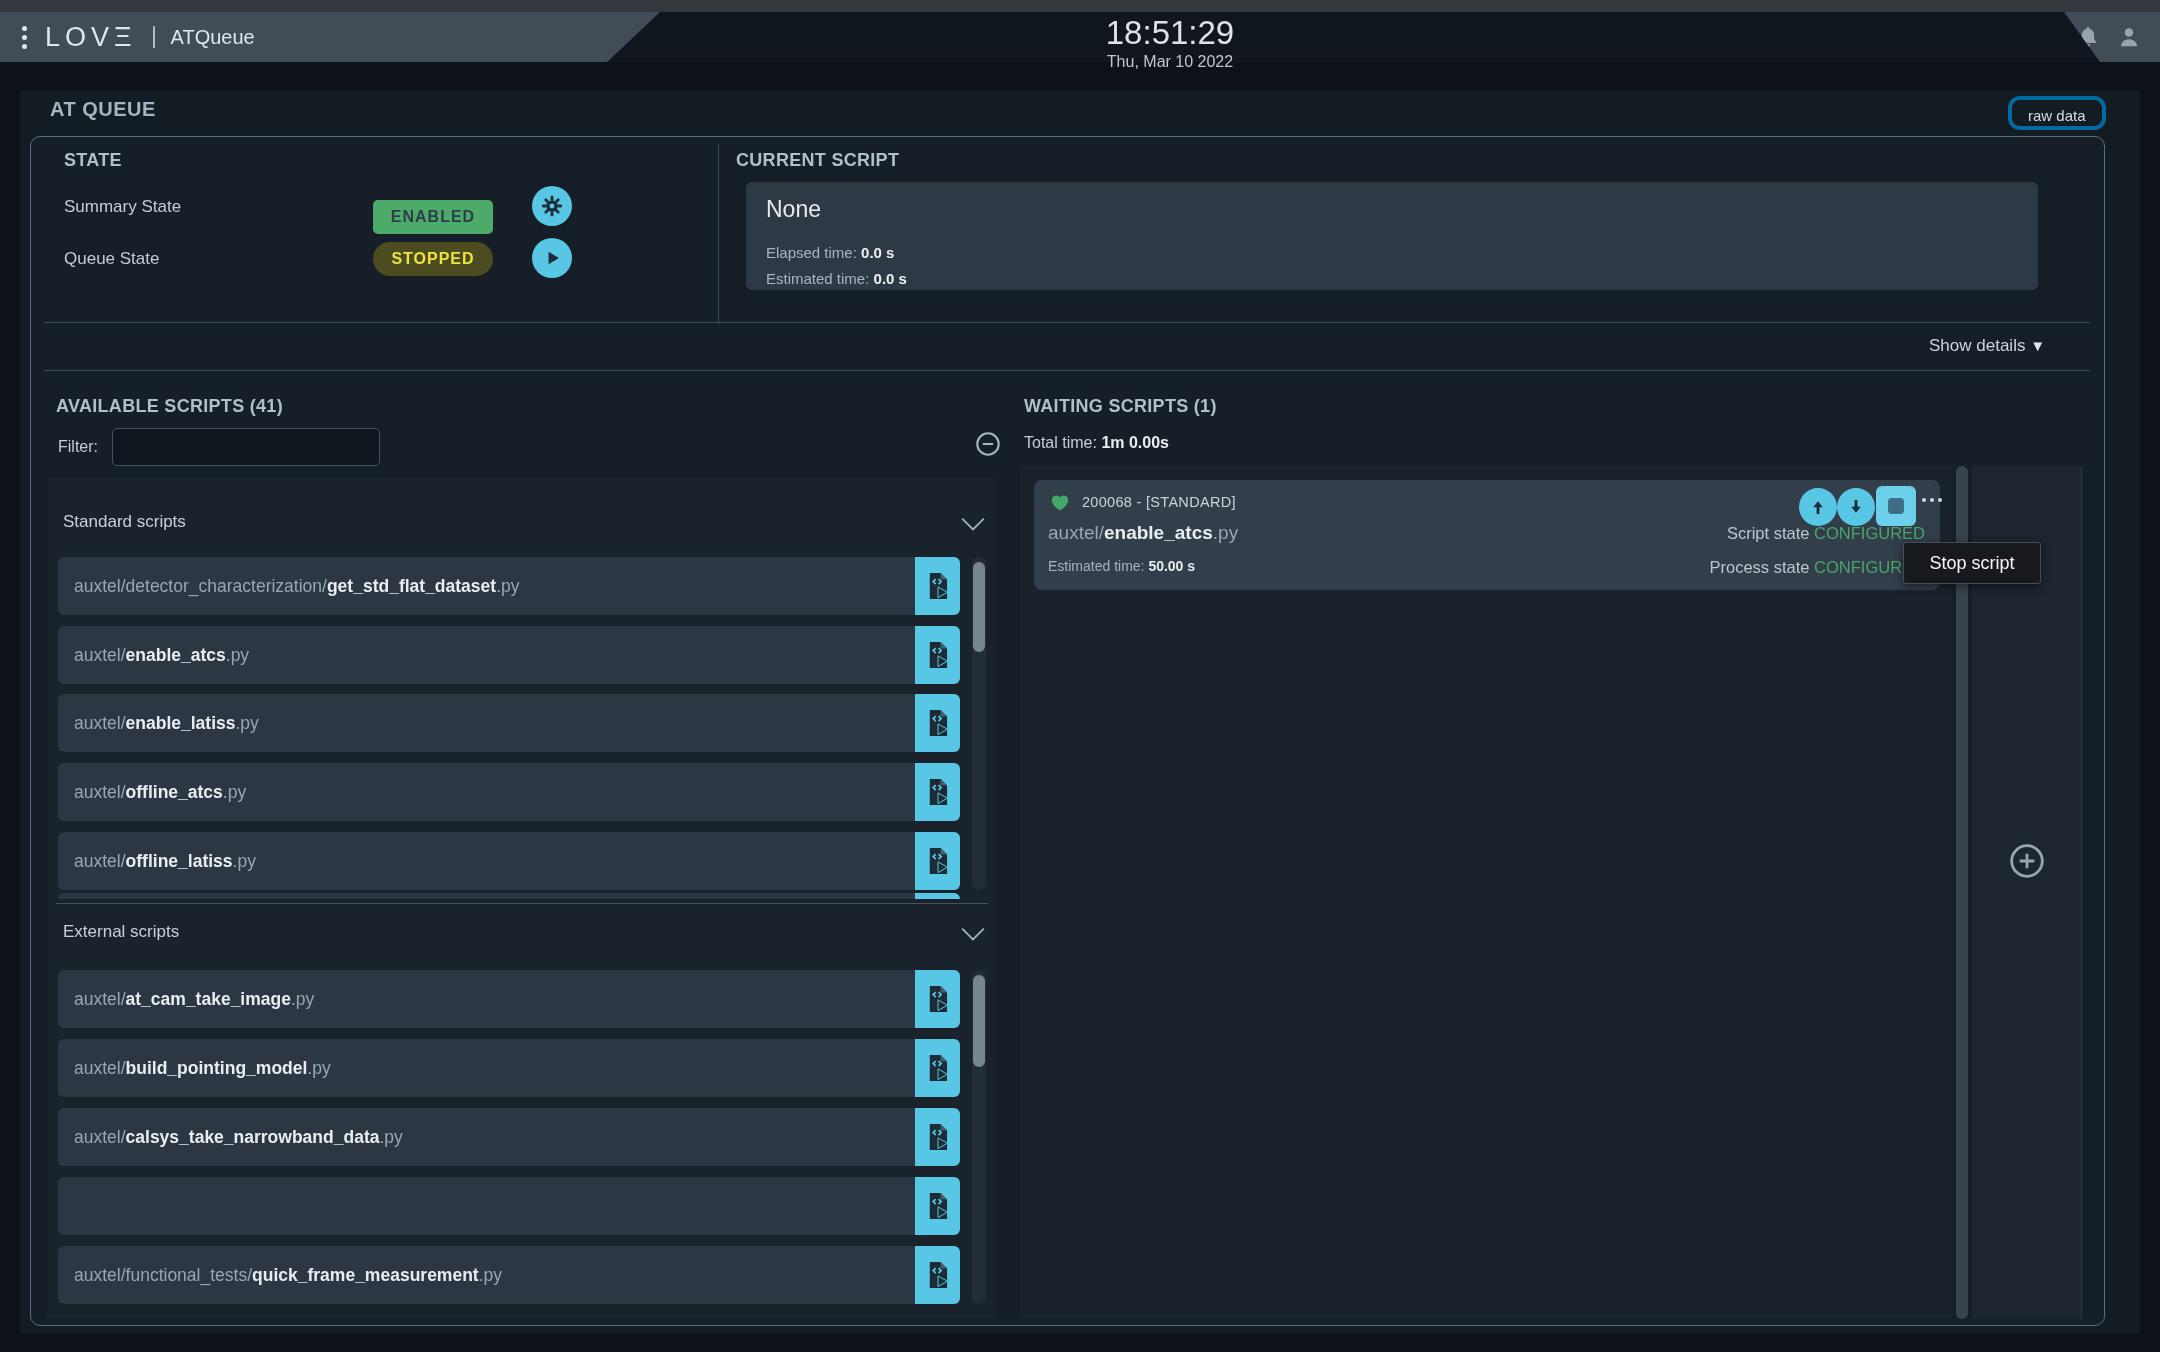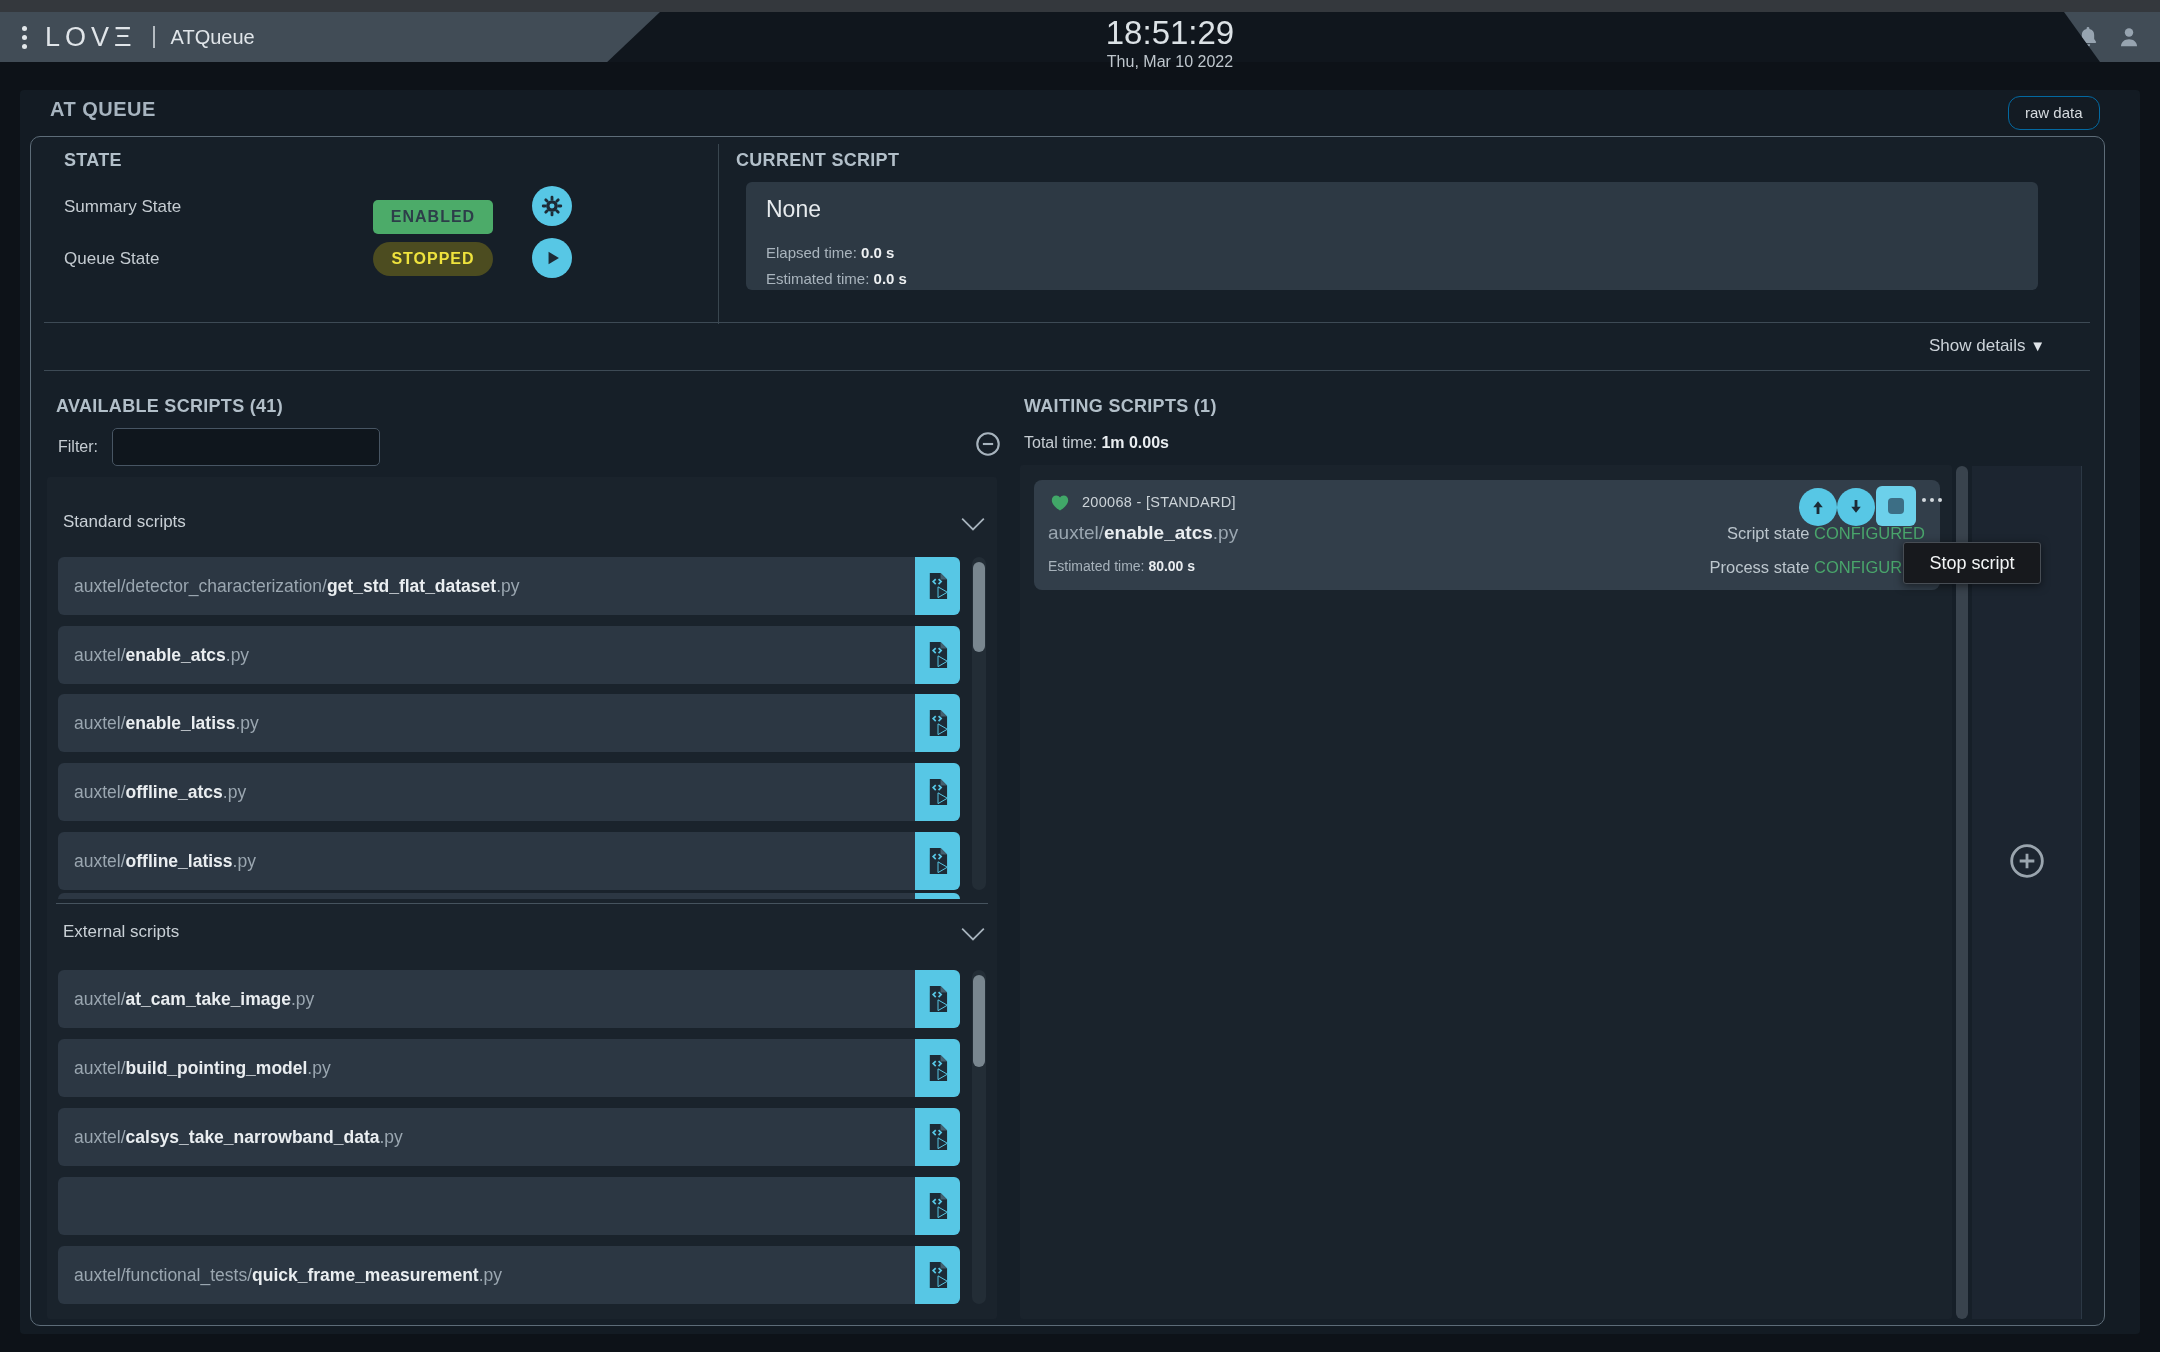--- a/index.html
+++ b/index.html
@@ -28,21 +28,21 @@
   .clock .date { font-size:16px; line-height:20px; color:#bfc7cd; }
   .hdr-right { left:2040px; top:12px; width:120px; height:50px; background:#414c56;
     clip-path: polygon(24px 0, 100% 0, 100% 100%, 60px 100%);
     display:flex; align-items:center; justify-content:flex-end; gap:15px; padding-right:18px; }
   .hicon { width:26px; height:26px; cursor:pointer; }
 
   
   .panel { left:20px; top:90px; width:2120px; height:1244px; background:#131b23; border-radius:4px; }
   .panel-title { left:50px; top:98px; font-size:20px; font-weight:bold; letter-spacing:.5px; color:#a7b4bf; }
   .raw-data { left:2008px; top:96px; height:34px; line-height:32px; padding:0 16px;
-    border:1px solid #0369a1; border-radius:12px; font-size:15px; color:#d6dbdf;
+    border:4px solid #0369a1; border-radius:12px; font-size:15px; color:#d6dbdf;
     background:transparent; cursor:pointer; }
   .box { left:30px; top:136px; width:2075px; height:1190px; border:1px solid #5d6c78;
     border-radius:10px; background:#161f28; }
 
   .sec-heading { font-size:18px; font-weight:bold; letter-spacing:.3px; color:#b2bfc9; }
   .state-label { font-size:17px; color:#c5ccd2; line-height:34px; }
   .badge { width:120px; height:34px; line-height:34px; text-align:center;
     font-size:16px; font-weight:bold; letter-spacing:1px; }
   .badge.enabled { background:#4cab69; color:#2d3e49; border-radius:5px; }
   .badge.stopped { background:#4c4c20; color:#efe33d; border-radius:17px; }
@@ -362,21 +362,21 @@
         <path d="M12 20.6C7.2 17.3 3.8 14 3.8 10.2c0-2.7 2-4.7 4.5-4.7 1.6 0 3 .8 3.7 2.1.7-1.3 2.1-2.1 3.7-2.1 2.5 0 4.5 2 4.5 4.7 0 3.8-3.4 7.1-8.2 10.4z"></path>
       </svg>
     <div class="abs card-id" style="left:48px; top:14px;">
       <span>200068</span>
       <span>-</span>
       <span>[STANDARD]</span>
     </div>
     <div class="abs card-name" style="left:14px; top:42px;"><span>auxtel/</span><span class="nm">enable_atcs</span><span>.py</span></div>
     <div class="abs card-est" style="left:14px; top:78px;">
       <span>Estimated time:</span>
-      <b>80.00 s</b>
+      <b>50.00 s</b>
     </div>
     <div class="circ-sm" style="left:765px; top:8px;">
       <svg viewBox="0 0 24 24">
           <path d="M10.7 18.5v-6.2H7.6L12 6.6l4.4 5.7h-3.1v6.2z" fill="#1d2b36"></path>
         </svg>
     </div>
     <div class="circ-sm" style="left:803px; top:8px;">
       <svg viewBox="0 0 24 24">
           <path d="M10.7 5.5v6.2H7.6l4.4 5.7 4.4-5.7h-3.1V5.5z" fill="#1d2b36"></path>
         </svg>

